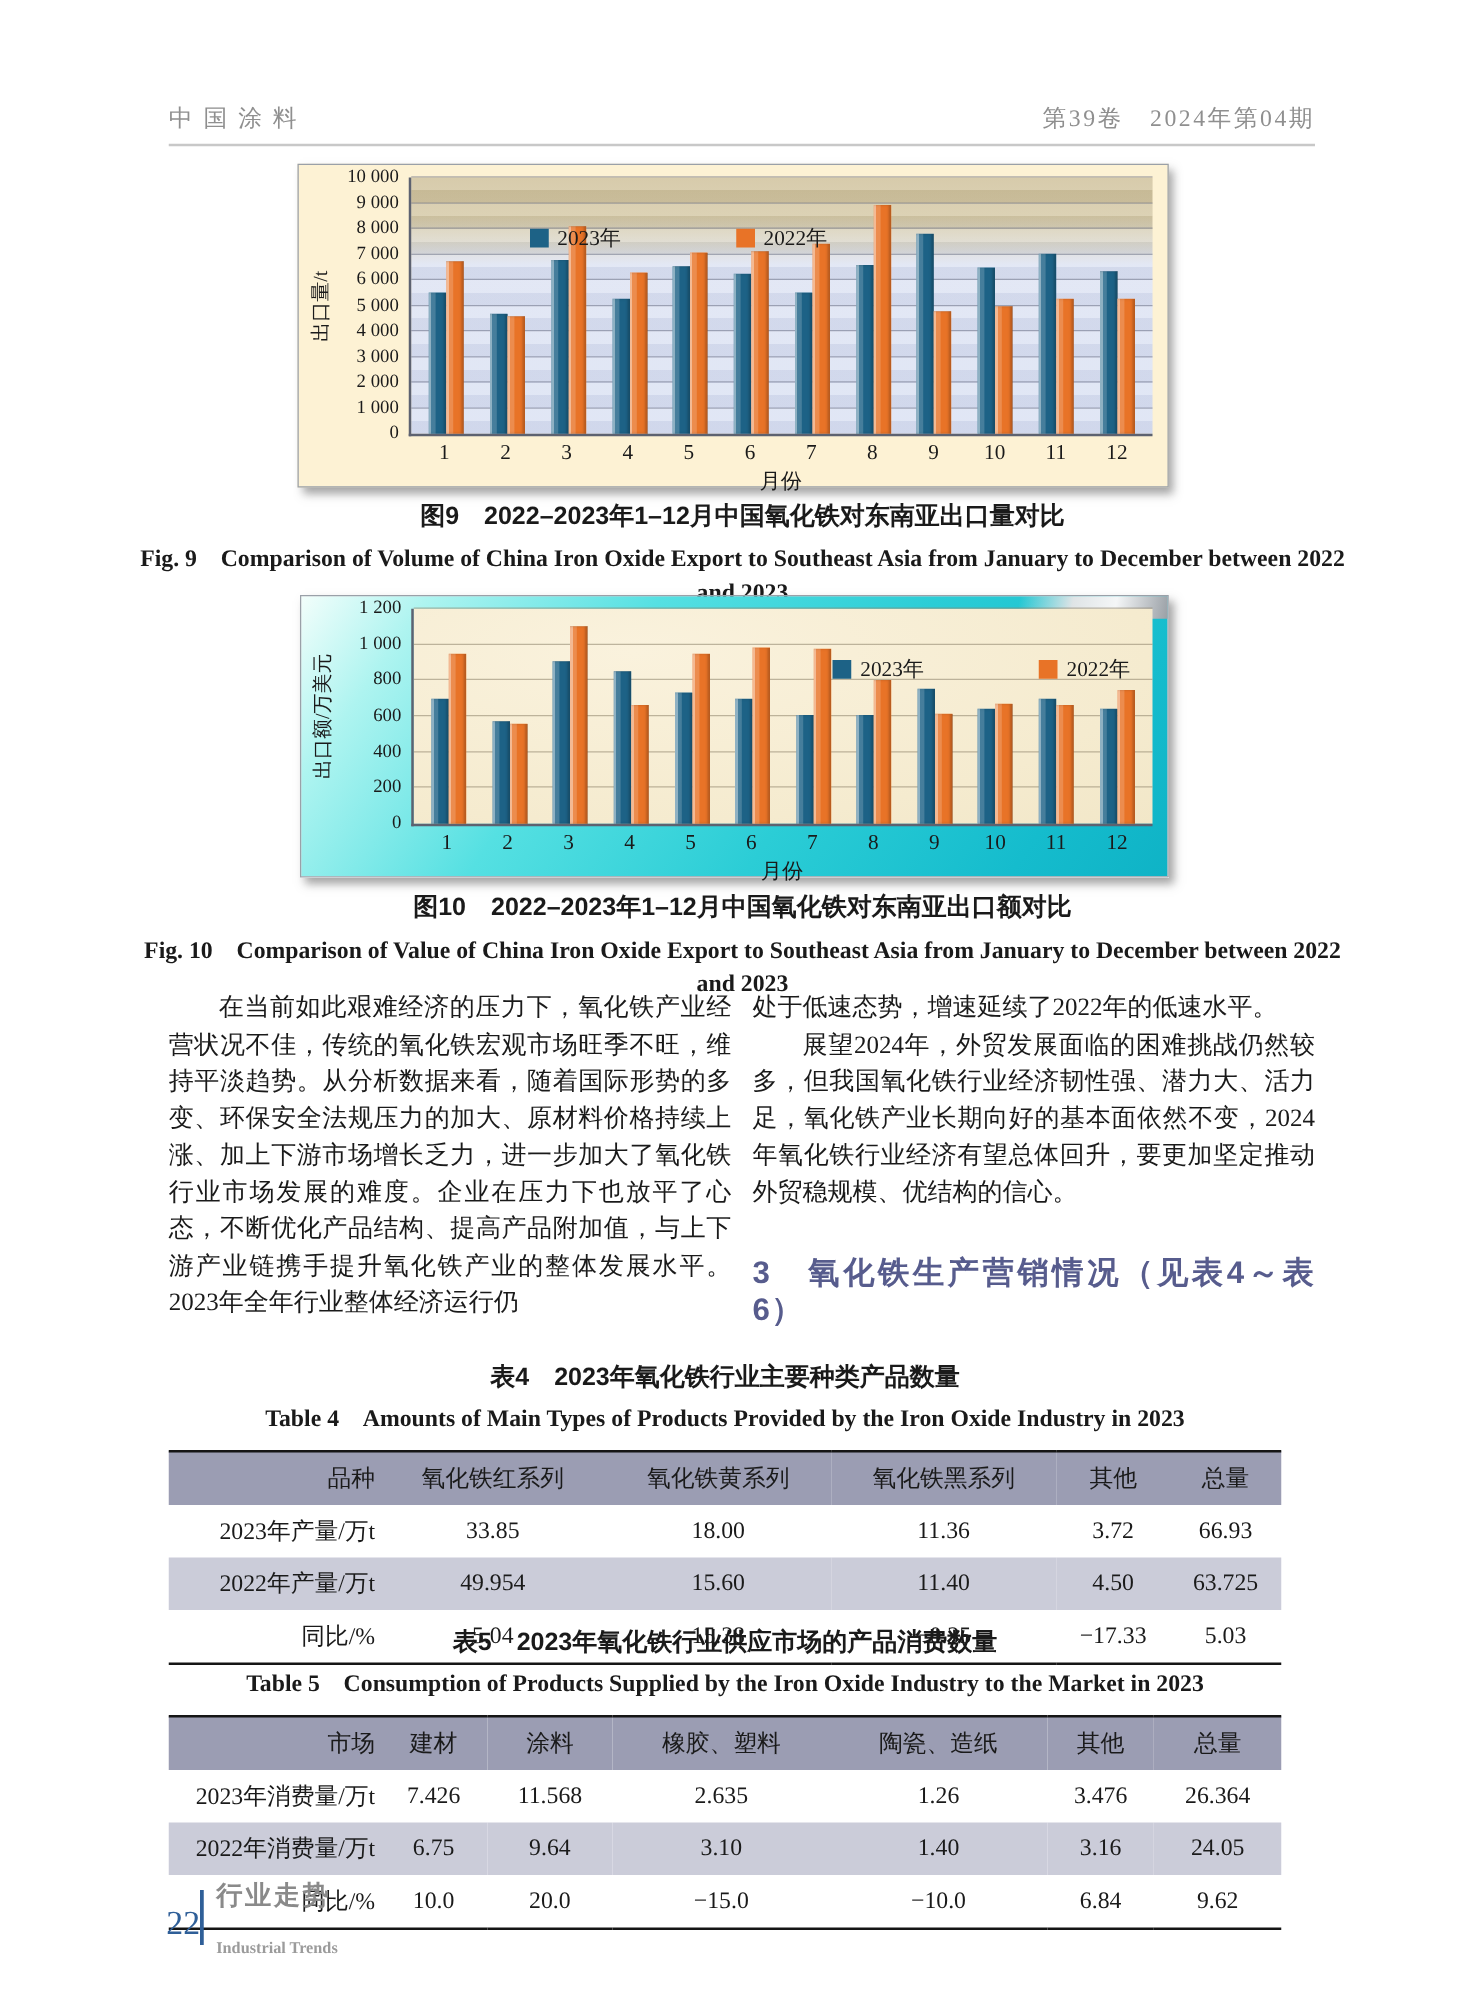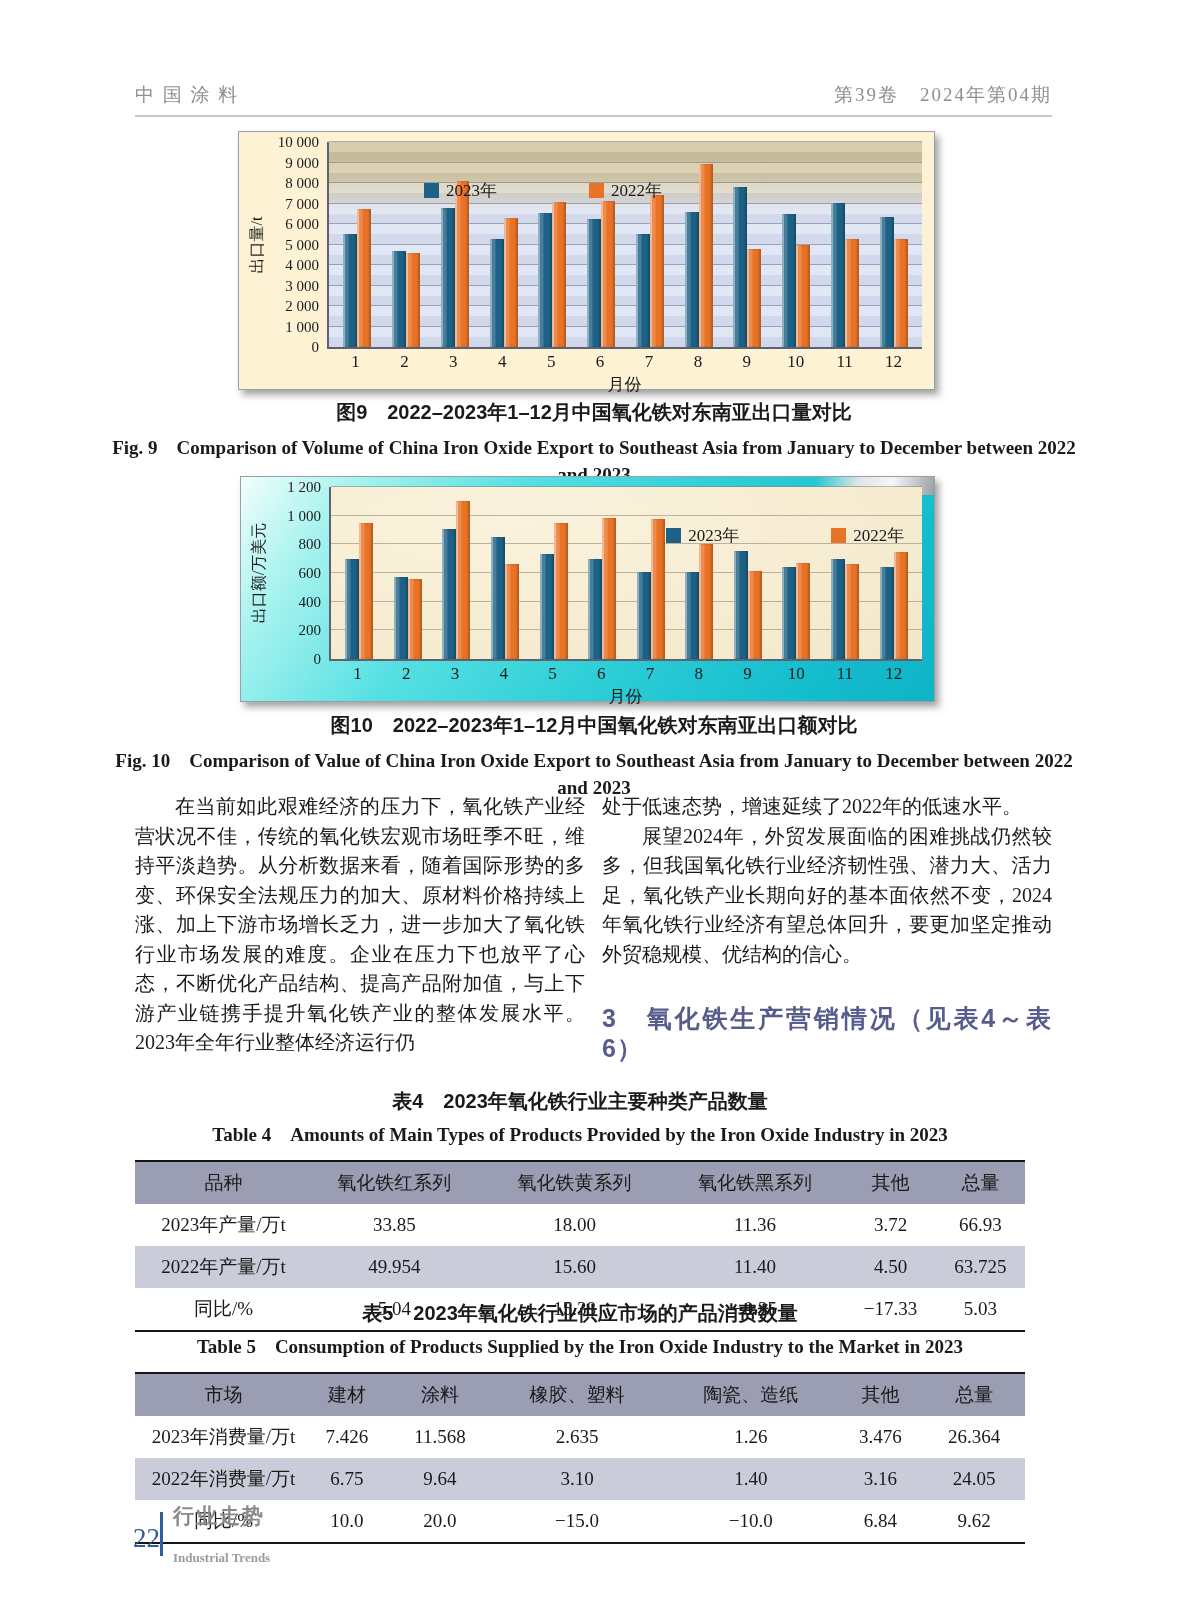--- a/index.html
+++ b/index.html
@@ -71,21 +71,21 @@
   #table4-block{top:1088px;}
   #table5-block{top:1300px;}
   .tbl-title-cn{text-align:center;font-weight:bold;font-size:20px;
      font-family:"Liberation Sans","DejaVu Sans",sans-serif;margin-bottom:7px;}
   .tbl-title-en{text-align:center;font-weight:bold;font-size:19px;margin-bottom:12px;}
   table{width:100%;border-collapse:collapse;border-top:2px solid #151515;border-bottom:2px solid #151515;
      font-size:19px;}
   thead tr{background:#9b9db3;}
   th{font-weight:normal;padding:8px 4px;text-align:center;}
   td{padding:8px 4px;text-align:center;}
-  th:first-child,td:first-child{text-align:center;padding-left:12px;width:19%;font-family:Liberation Serif, serif;}
+  th:first-child,td:first-child{text-align:right;padding-left:12px;width:19%;font-family:Liberation Serif, serif;}
   tbody tr:nth-child(2){background:#cbccd9;}
 
   
   #page-footer{position:absolute;left:133px;top:1502px;display:flex;align-items:center;}
   #page-num{color:#2f5f98;font-size:27px;position:relative;top:4px;}
   #footer-bar{width:3px;height:44px;background:#2f5f98;margin-right:10px;}
   .footer-col{display:flex;flex-direction:column;justify-content:center;}
   #footer-cn{color:#8a8a8a;font-size:21px;font-weight:bold;
      font-family:"Liberation Sans","DejaVu Sans",sans-serif;letter-spacing:2px;}
   #footer-en{color:#9b9b9b;font-size:13px;font-weight:bold;margin-top:20px;}

